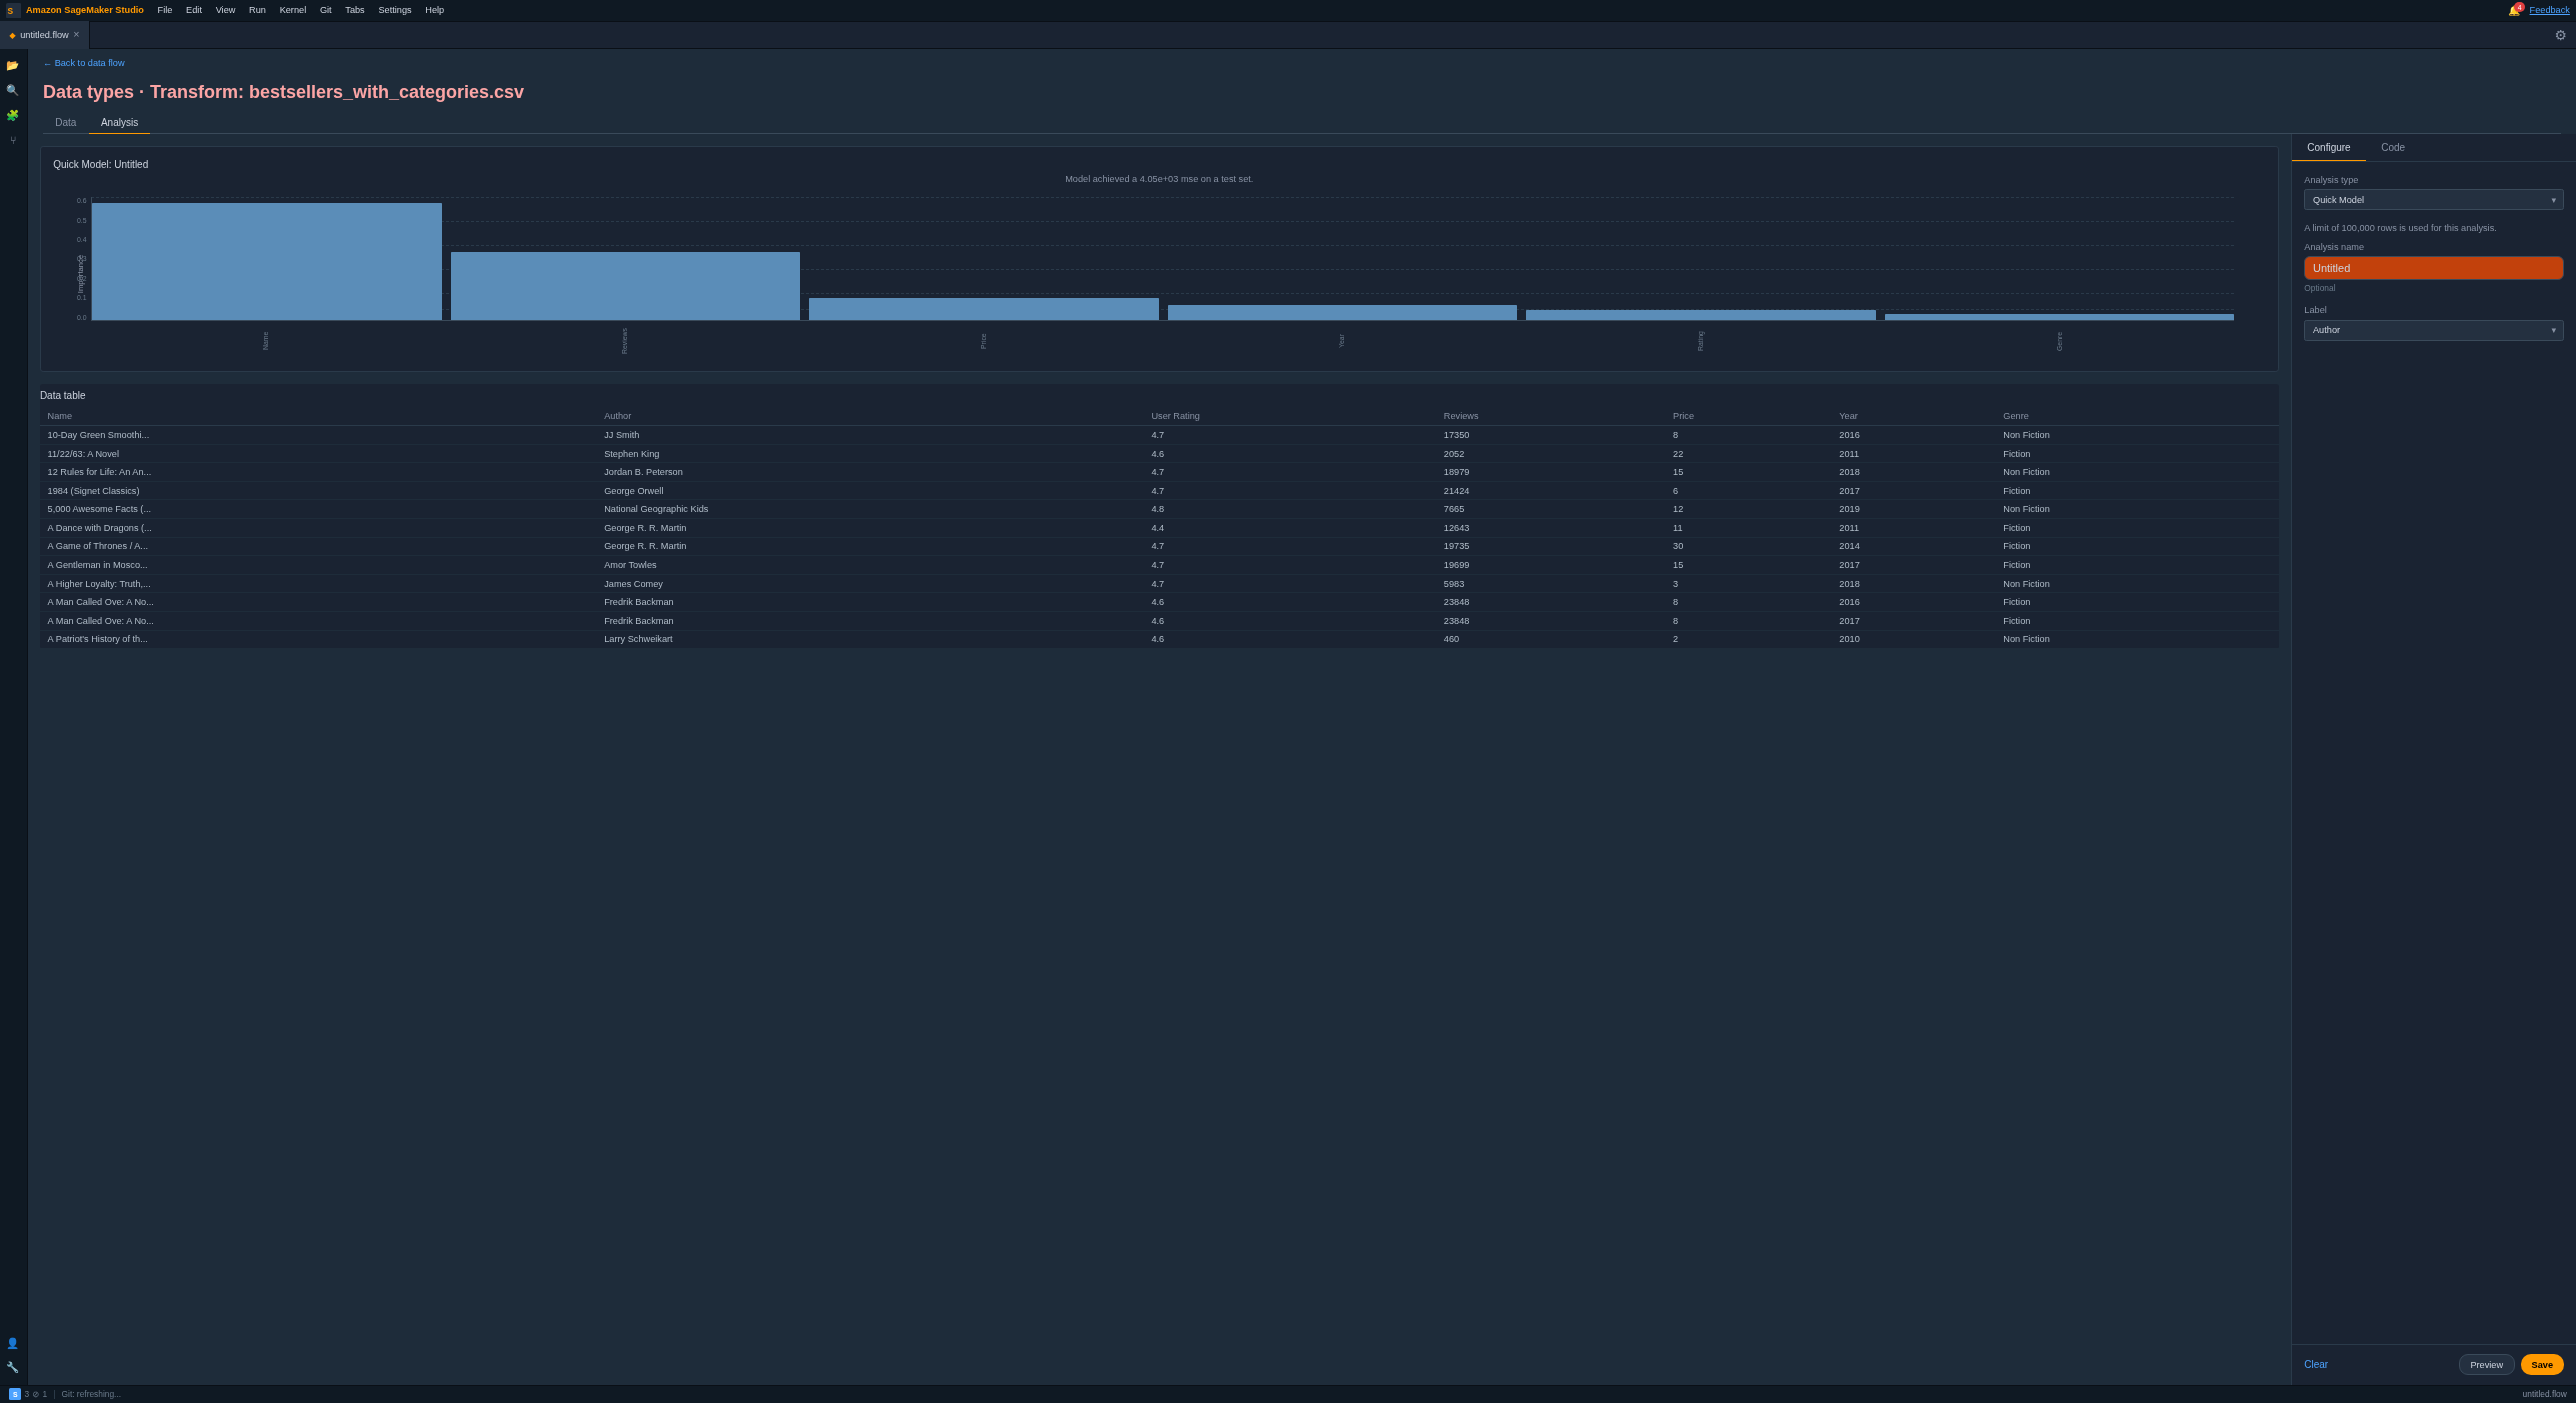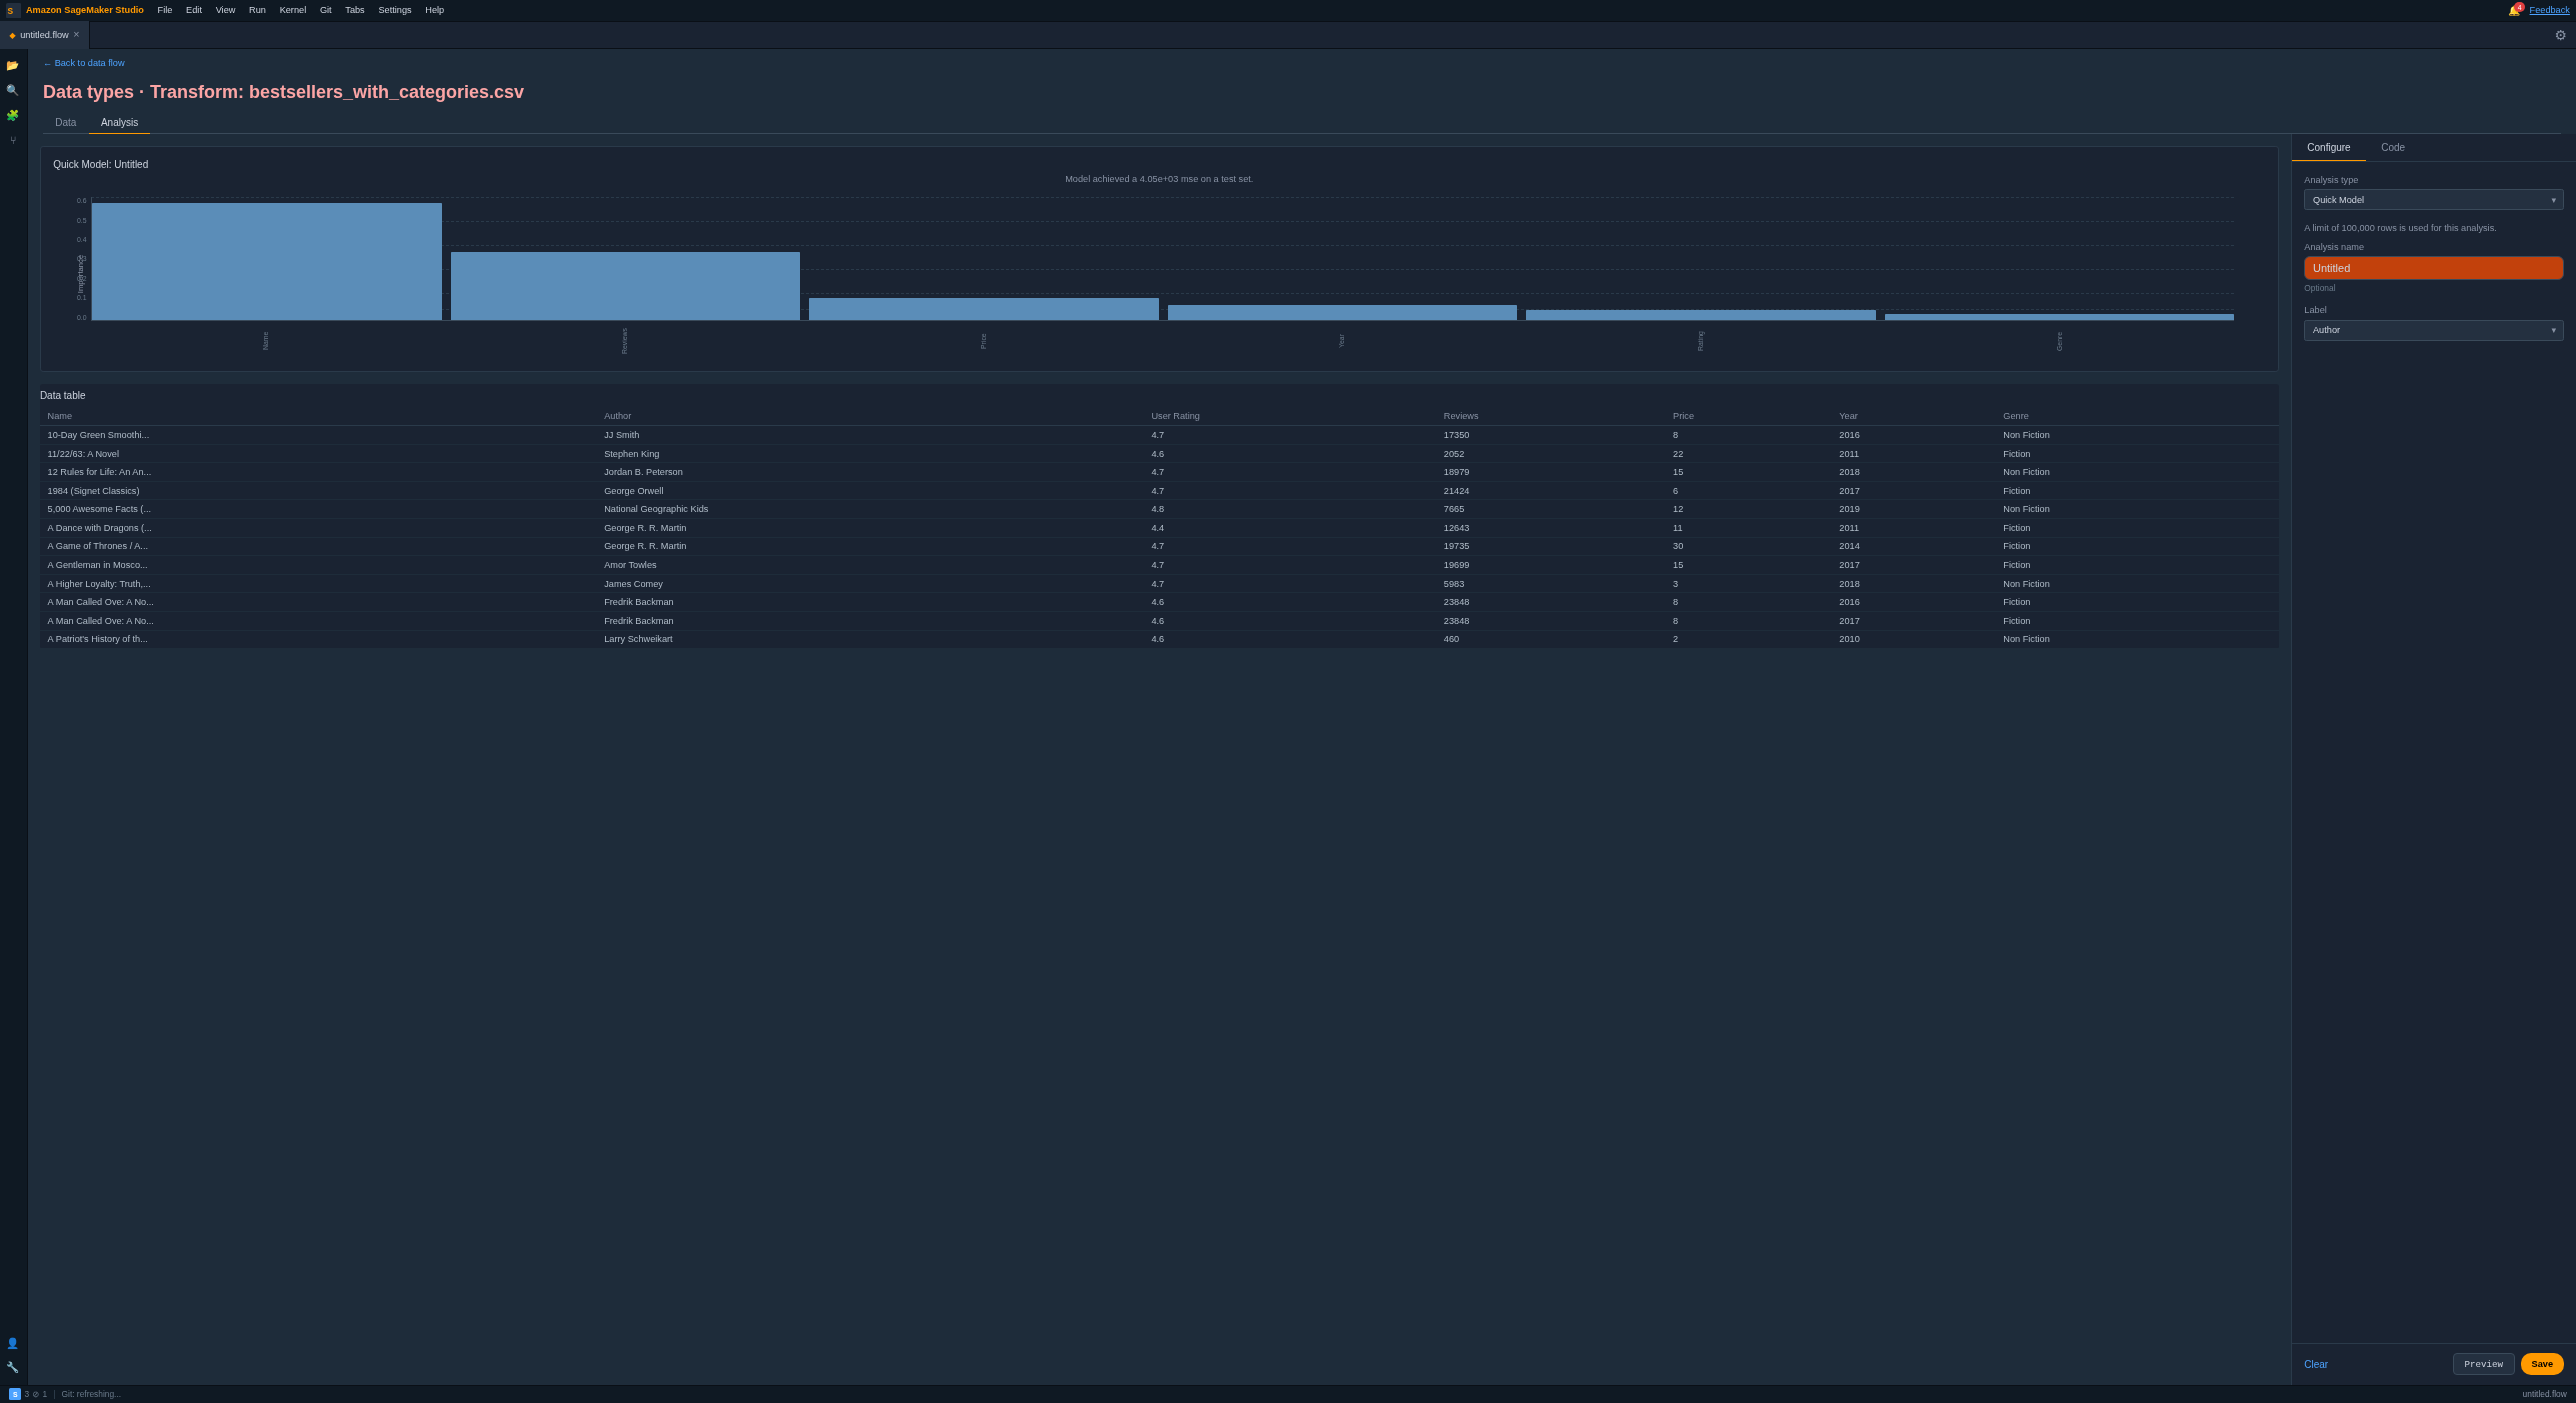--- a/index.html
+++ b/index.html
@@ -418,24 +418,23 @@
       color: #4da3ff;
       cursor: pointer;
       font-size: 10px;
     }
     .btn-group { display: flex; gap: 6.1px; }
     .btn-preview {
       background: #243040;
       border: 0.8px solid #3a4a5a;
       color: #cdd3de;
       padding: 4.6px 10.7px;
-      border-radius: 4px;
-      cursor: pointer;
-      font-size: 9.2px;
-      font-family: Liberation Mono, monospace;
+      border-radius: 9px;
+      cursor: pointer;
+      font-size: 9.2px;
     }
     .btn-save {
       background: #ff9900;
       border: none;
       color: #000;
       padding: 4.6px 10.7px;
       border-radius: 10px;
       cursor: pointer;
       font-size: 9.2px;
       font-weight: 600;

